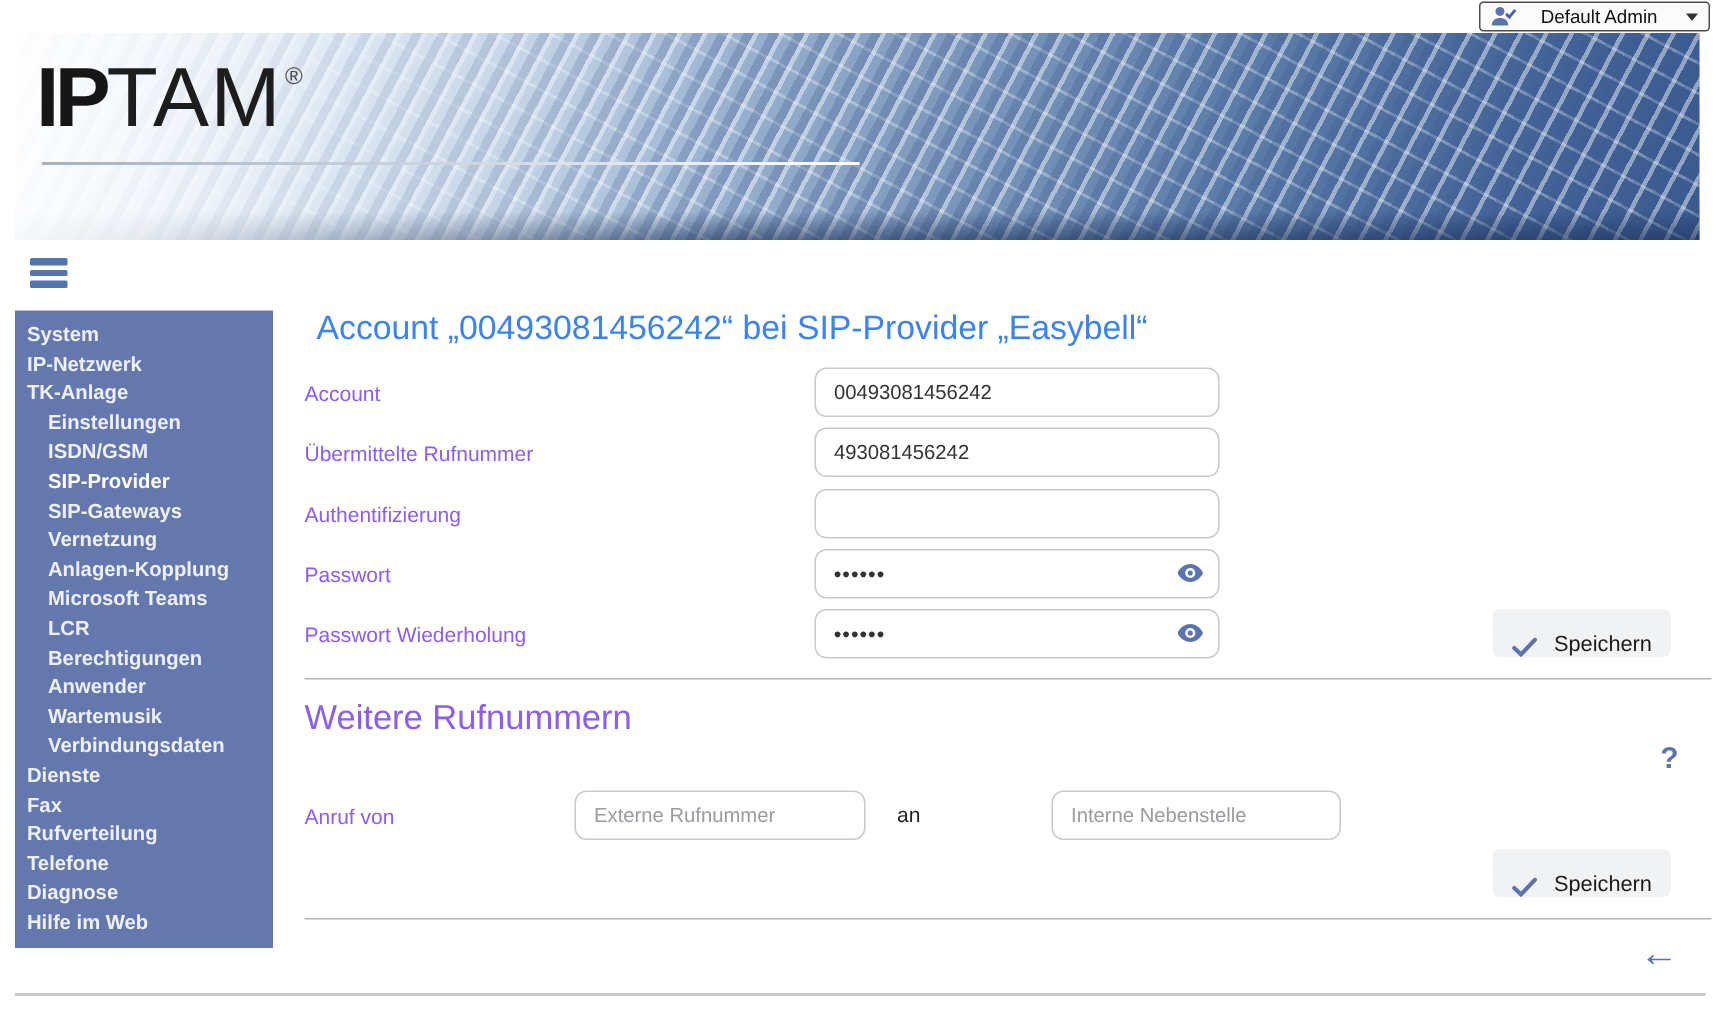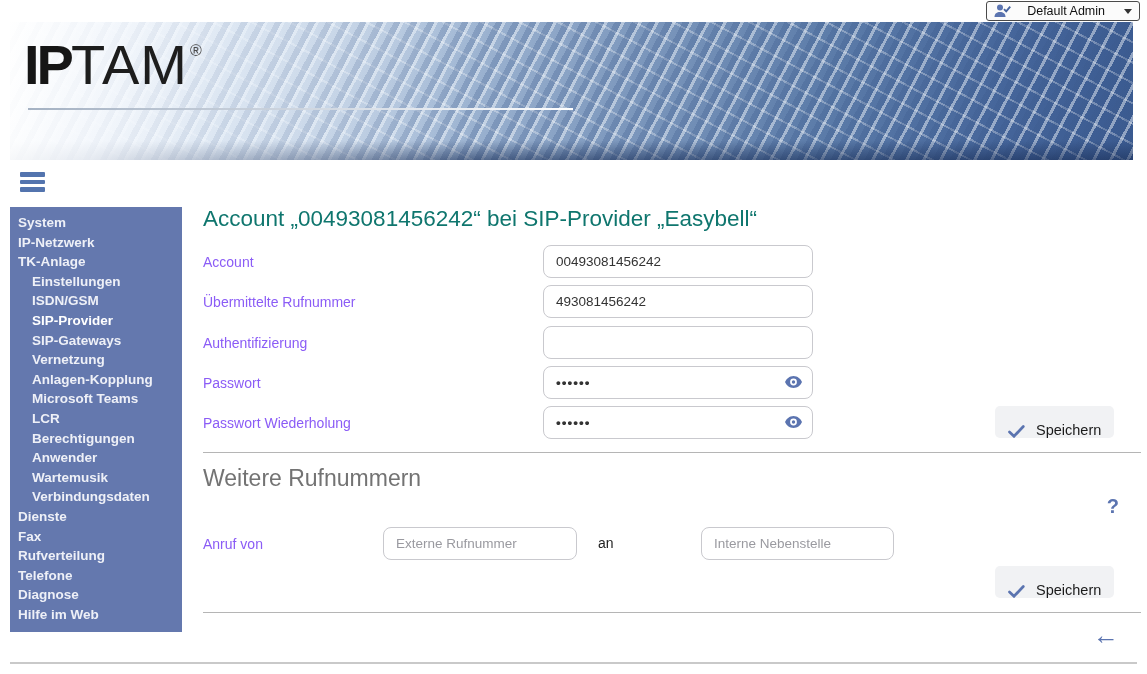--- a/index.html
+++ b/index.html
@@ -36,35 +36,35 @@
   
   .sidebar { position:absolute; left:10px; top:207px; width:172px; height:425px;
              background:#6478ae; padding-top:6px; }
   .s-item { font-size:13.5px; line-height:19.6px; color:#eef0f7; cursor:pointer; white-space:nowrap;font-weight:bold; }
   .s-item.lvl0 { padding-left:8px; }
   .s-item.lvl1 { padding-left:22px; }
   .s-item.active { font-weight:bold; color:#ffffff; }
 
   
   .main { position:absolute; left:203px; top:204px; width:938px; height:470px; }
-  .h1 { position:absolute; left:0; top:2px; font-size:22.5px; font-weight:500; color:#0f766e; white-space:nowrap; }
+  .h1 { position:absolute; left:8px; top:2px; font-size:22.5px; font-weight:500; color:#3b82f6; white-space:nowrap; }
   .frow { position:absolute; left:0; width:100%; height:33px; display:flex; align-items:center; }
   .flabel { font-size:14px; color:#8b5cf6; }
   .ibox { position:absolute; left:316px; top:0; width:294px; height:33px;padding-left:24px; }
   .ibox input { width:100%; height:33px; border:1px solid #c9c9ce; border-radius:8px; padding:0 12px;
                 font-size:13.5px; color:#333; outline:none; background:#fff;
                 font-family:"Liberation Sans","DejaVu Sans",sans-serif; }
   .ibox input::placeholder { color:#9a9aa0; opacity:1; }
   .ibox.haseye input { padding-right:34px; font-weight:bold; letter-spacing:1px; }
   .eye { position:absolute; right:11px; top:10px; cursor:pointer; line-height:0; }
   .save-btn { position:absolute; left:792px; height:32px; display:flex; align-items:flex-end; gap:11px;
               padding:0 13px; background:#f1f2f4; border:none; border-radius:5px; font-size:14.5px;
               color:#1b1b1b; cursor:pointer; font-family:"Liberation Sans","DejaVu Sans",sans-serif; }
   .divider { position:absolute; left:0; width:938px; height:1px; background:#b5b5b5; }
-  .h2 { position:absolute; left:0; top:261px; font-size:23px; font-weight:500; color:#737373; }
+  .h2 { position:absolute; left:0; top:261px; font-size:23px; font-weight:500; color:#8b5cf6; }
   .help { position:absolute; right:22px; top:291px; font-size:20px; font-weight:bold; color:#5b74b0; cursor:pointer; }
   .ibox.small1 { left:156px; width:218px; }
   .an-label { position:absolute; left:395px; top:8px; font-size:14px; font-weight:500; color:#1f1f1f; }
   .ibox.small2 { left:474px; width:217px; }
   .back-arrow { position:absolute; right:22px; top:416px; font-size:26px; font-weight:bold; color:#5b74b0; cursor:pointer; }
   .bottom-rule { position:absolute; left:10px; top:662px; width:1127px; height:2px; background:#c9c9c9; }
 </style>
 </head>
 <body>
 

